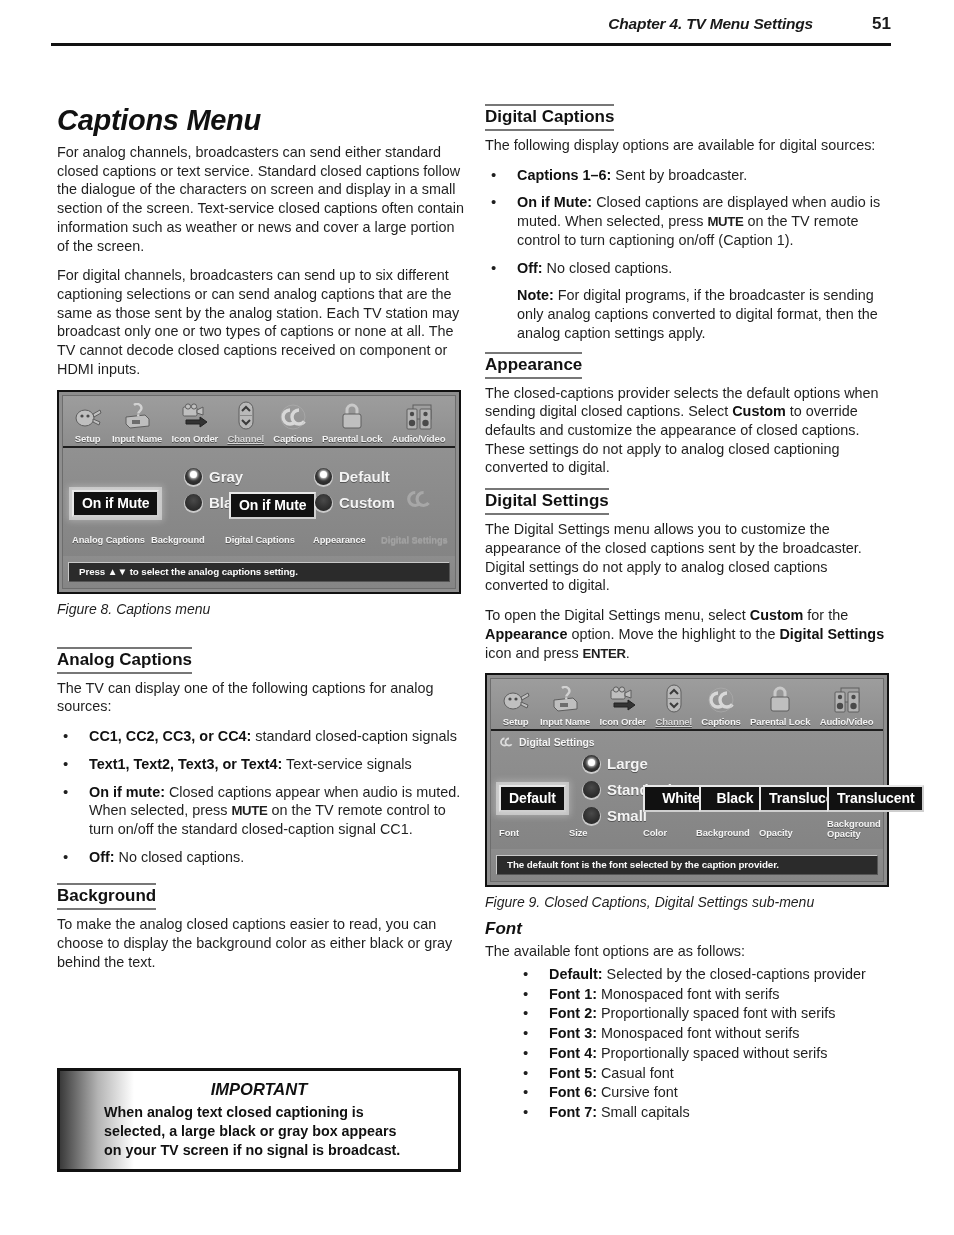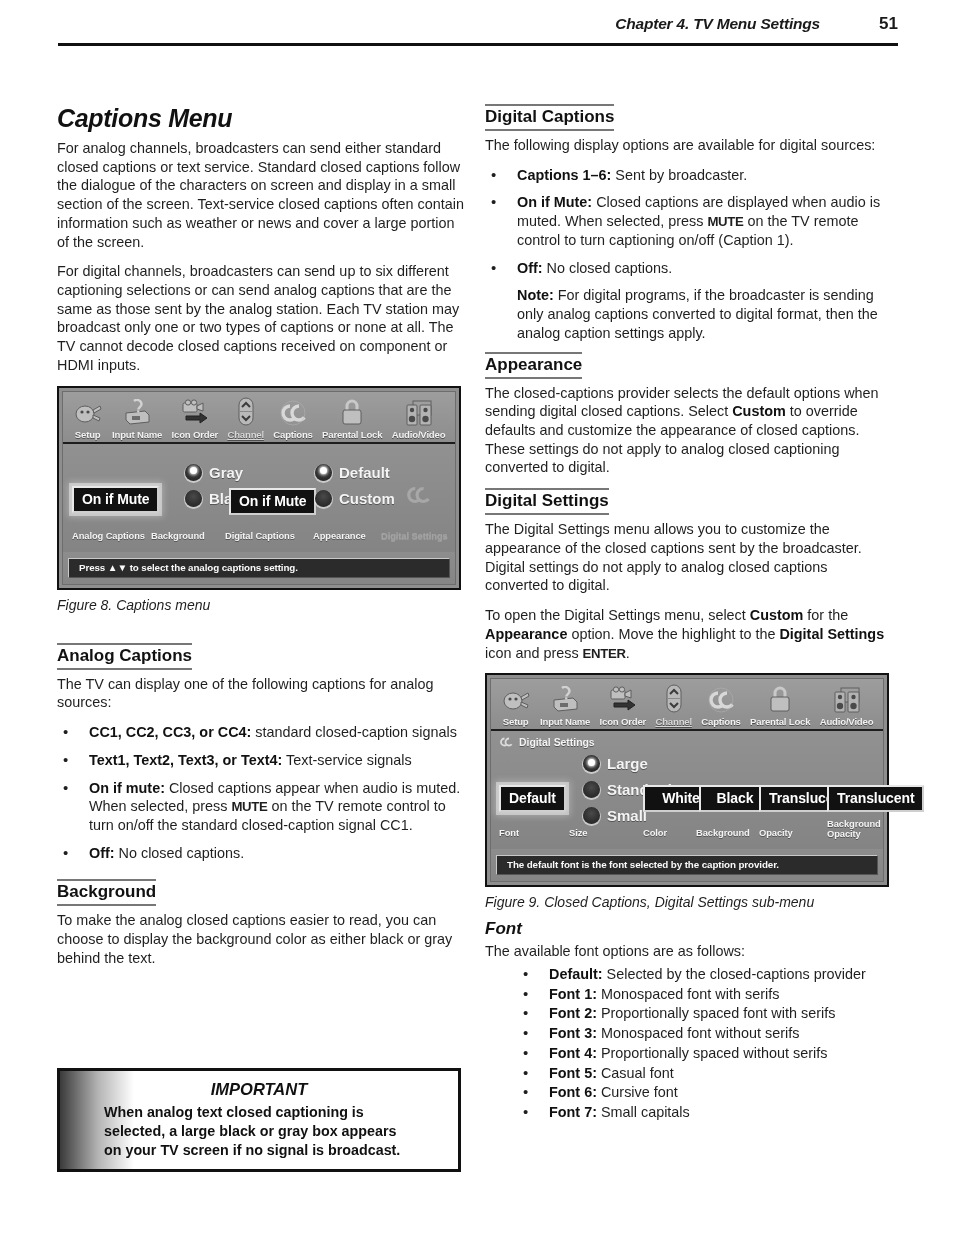--- a/index.html
+++ b/index.html
@@ -12,21 +12,21 @@
     height: 1235px;
     position: relative;
     font-family: "Liberation Sans", sans-serif;
     color: #1a1a1a;
     overflow: hidden;
   }
 
   
   .page-header {
     position: absolute;
-    left: 58px;
+    left: 51px;
     top: 14px;
     width: 840px;
     height: 32px;
   }
   .header-row {
     display: flex;
     align-items: baseline;
     justify-content: flex-end;
     height: 26px;
   }
@@ -52,21 +52,21 @@
   
   .col {
     position: absolute;
     top: 104px;
     width: 408px;
   }
   .col-left  { left: 57px; }
   .col-right { left: 485px; }
 
   h1.doc-title {
-    font-size: 25px;
+    font-size: 29px;
     font-style: italic;
     font-weight: bold;
     margin: 0 0 6px 0;
     letter-spacing: -0.3px;
     color: #111;
   }
   h2.sec {
     font-size: 17px;
     font-weight: bold;
     margin: 0;

